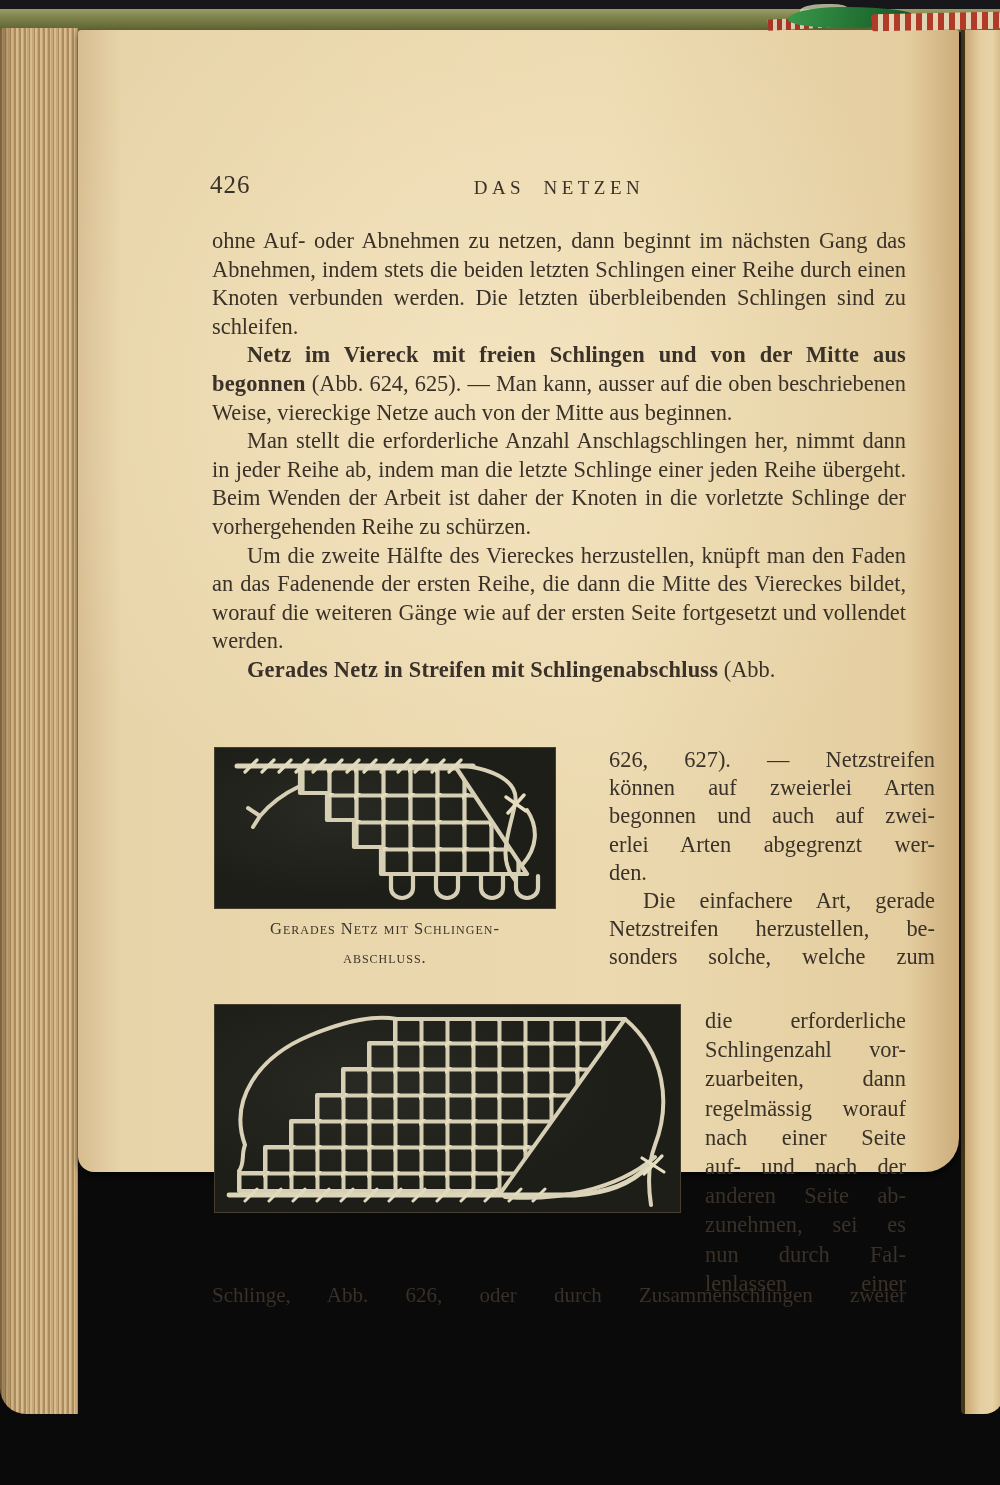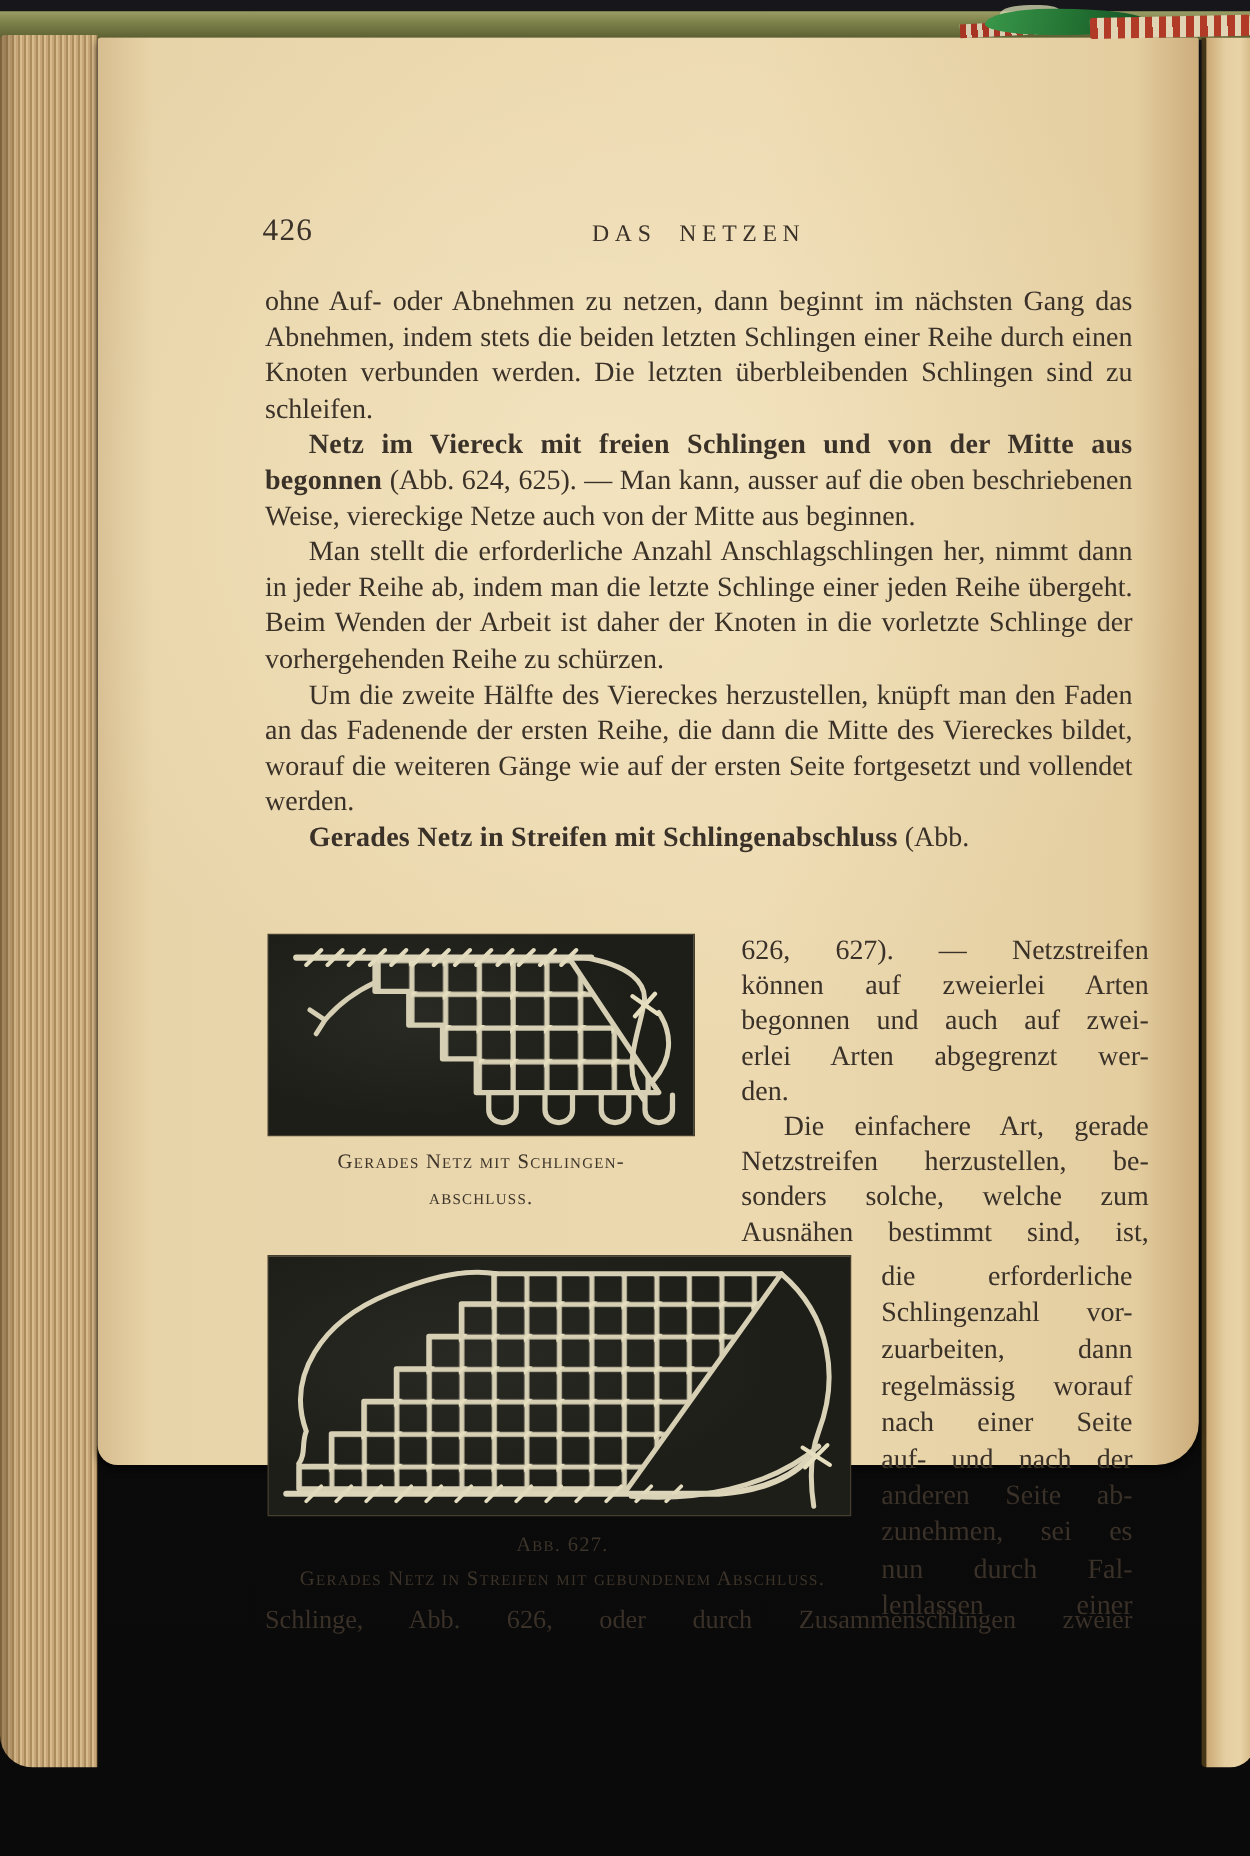--- a/index.html
+++ b/index.html
@@ -35,21 +35,21 @@
   .lead{font-weight:700;letter-spacing:.2px;}
   .fig{background:radial-gradient(70% 70% at 35% 40%,#2a2a25,#1e1e19 75%);box-shadow:0 0 0 1px #463e2f;}
   .fig626{left:137px;top:718px;width:340px;height:160px;}
   .fig627{left:137px;top:975px;width:465px;height:207px;}
   .caption{font-size:16.5px;line-height:29px;text-align:center;letter-spacing:1px;font-variant:small-caps;color:#3d342a;}
   .cap626{left:137px;top:884px;width:340px;}
   .cap627{left:52px;top:1192px;width:640px;line-height:27px;}
   .col{font-size:22.4px;text-align:justify;}
   .col .ln{text-align-last:justify;}
   .col .ln.noj{text-align-last:left;}
-  .col626{left:515px;top:716px;width:326px;line-height:28.2px;}
+  .col626{left:531px;top:716px;width:326px;line-height:28.2px;}
   .col626 .ln:nth-child(6){text-indent:34px;}
   .col627{left:627px;top:976px;width:201px;line-height:29.2px;}
   .closing{left:134px;top:1253px;width:694px;font-size:21px;text-align:justify;text-align-last:justify;}
 </style>
 </head>
 <body>
 
 <div class="stage">
 
   <div class="cover-top abs" style="left:0;"></div>
@@ -98,44 +98,39 @@
 
     <div class="abs col col626">
       <div class="ln">626, 627). — Netzstreifen</div>
       <div class="ln">können auf zweierlei Arten</div>
       <div class="ln">begonnen und auch auf zwei-</div>
       <div class="ln">erlei Arten abgegrenzt wer-</div>
       <div class="ln noj">den.</div>
       <div class="ln">Die einfachere Art, gerade</div>
       <div class="ln">Netzstreifen herzustellen, be-</div>
       <div class="ln">sonders solche, welche zum</div>
-      <div class="ln">Ausnähen bestimmt sind, ist,</div>
     </div>
 
     <div class="abs fig fig627">
       <svg width="465" height="207" viewBox="0 0 465 207">
         <defs>
           <pattern id="n2" width="26" height="26" patternUnits="userSpaceOnUse" patternTransform="translate(22,10)">
             <path d="M0 2.5 H26 M2.5 0 V26" stroke="#d6cfb4" stroke-width="4" fill="none" stroke-linecap="round"></path>
             <path d="M-2 7 L7.5 -2.5" stroke="#e6dfbf" stroke-width="2.8" fill="none"></path>
           </pattern>
         </defs>
         <path d="M180 14 H410 L287 186 H24 V168 H50 V142 H76 V116 H102 V90 H128 V64 H154 V38 H180 Z" fill="url(#n2)" stroke="#d6cfb4" stroke-width="4" stroke-linejoin="round"></path>
         <path d="M14 190 H360 M360 190 C390 188,415 180,432 162" stroke="#dcd5ba" stroke-width="4.8" fill="none" stroke-linecap="round"></path>
         <path d="M30 196 L42 184 M54 196 L66 184 M78 196 L90 184 M102 196 L114 184 M126 196 L138 184 M150 196 L162 184 M174 196 L186 184 M198 196 L210 184 M222 196 L234 184 M246 196 L258 184 M270 196 L282 184 M294 196 L306 184 M318 196 L330 184" stroke="#e2dbbd" stroke-width="3" fill="none" stroke-linecap="round"></path>
         <path d="M30 140 C14 96,42 52,96 30 C130 16,160 10,182 14 M30 140 C26 150,30 158,24 166" stroke="#d9d2b7" stroke-width="4" fill="none" stroke-linecap="round"></path>
         <path d="M410 14 C450 48,456 98,440 140 C434 156,432 174,436 200 M290 192 C340 196,400 186,440 152" stroke="#d9d2b7" stroke-width="4" fill="none" stroke-linecap="round"></path>
         <path d="M427 153 L449 167 M447 151 L429 169" stroke="#e6dfbf" stroke-width="3.2" fill="none" stroke-linecap="round"></path>
       </svg>
     </div>
 
-    <div class="abs caption cap627">
-      <div>Abb. 627.</div>
-      <div>Gerades Netz in Streifen mit gebundenem Abschluss.</div>
-    </div>
 
     <div class="abs col col627">
       <div class="ln">die erforderliche</div>
       <div class="ln">Schlingenzahl vor-</div>
       <div class="ln">zuarbeiten, dann</div>
       <div class="ln">regelmässig worauf</div>
       <div class="ln">nach einer Seite</div>
       <div class="ln">auf- und nach der</div>
       <div class="ln">anderen Seite ab-</div>
       <div class="ln">zunehmen, sei es</div>

